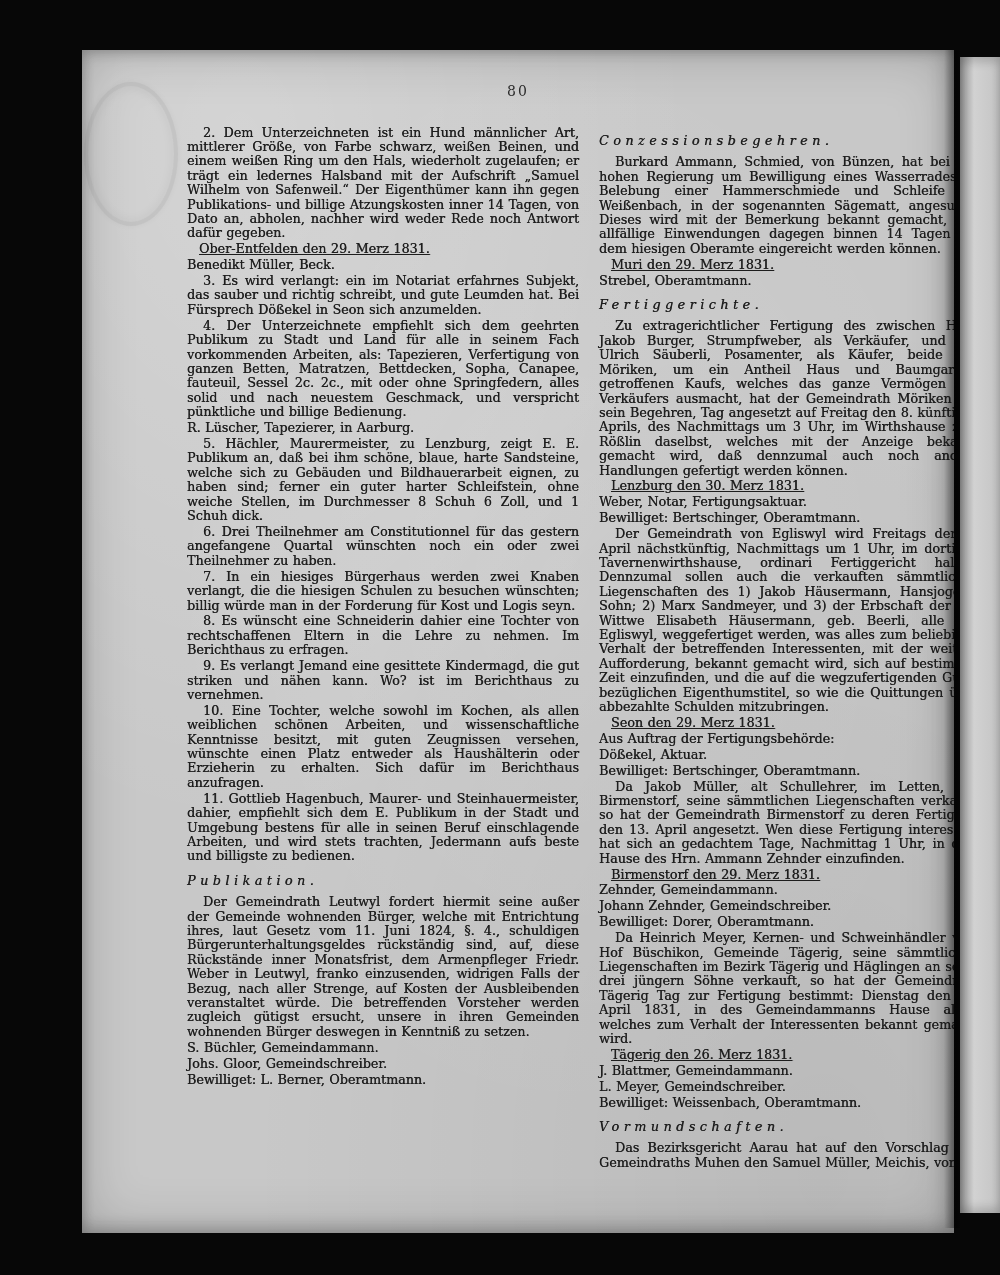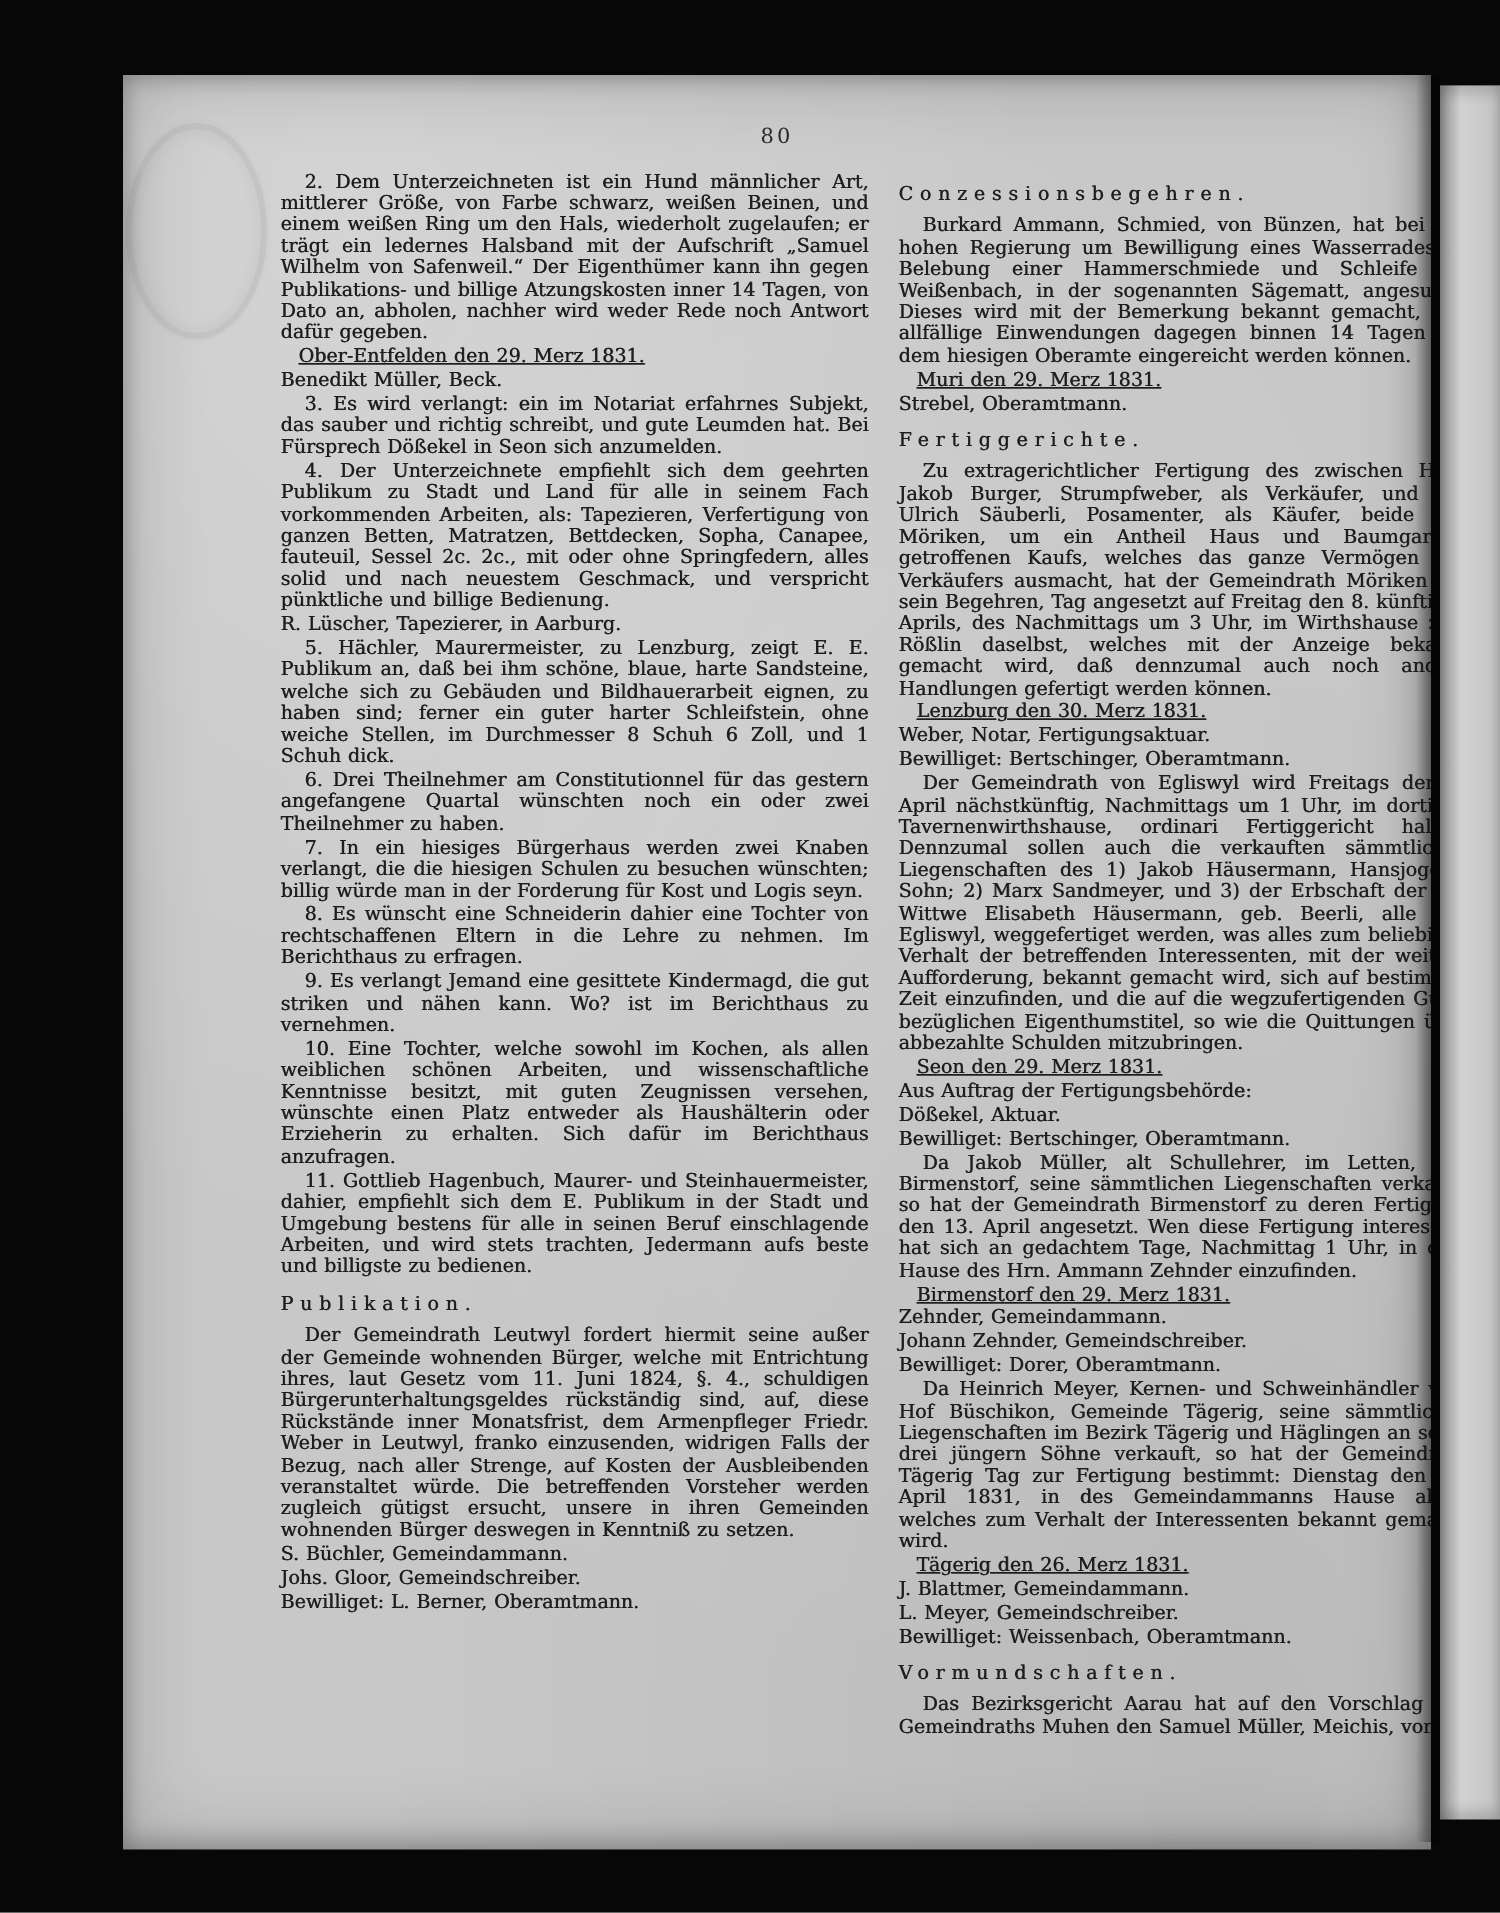--- a/index.html
+++ b/index.html
@@ -26,21 +26,21 @@
     color:#1d1d1d;
   }
   
   .watermark{
     position:absolute;left:2px;top:32px;width:86px;height:136px;
     border-radius:50%;
     border:4px solid rgba(80,80,80,0.10);
     box-shadow:inset 0 0 12px rgba(0,0,0,0.06), 0 0 6px rgba(0,0,0,0.04);
   }
   .pagenum{
-    margin:33px 0 0 0;text-align:center;
+    margin:33px 0 12px 0;text-align:center;
     font-size:14px;letter-spacing:2px;color:#2b2b2b;
   }
   .cols{
     display:flex;gap:20px;
     padding:13px 12px 0 105px;
   }
   .col-left{width:392px;flex:none;}
   .col-right{width:380px;flex:none;}
   .col p{
     margin:0;
@@ -49,20 +49,21 @@
     text-shadow:0.35px 0 0 rgba(25,25,25,0.85);
     word-spacing:0.5px;
   }
   .col p.item{margin:1.5px 0;}
   .para{text-indent:16px;}
   .heading{
     text-align:center;text-indent:0;
     letter-spacing:4.5px;font-size:13.4px;
     margin:10px 0 7px 0 !important;
     white-space:nowrap;
+    font-style:italic;
   }
   .dateline{text-align:left;text-indent:12px;text-decoration:underline;}
   .signature{text-align:right;text-indent:0;}
   .approval{text-align:left;text-indent:0;}
   
   .crease{
     position:absolute;left:944px;top:50px;width:16px;height:1178px;
     background:linear-gradient(90deg, rgba(0,0,0,0) 0%, rgba(0,0,0,0.30) 55%, rgba(0,0,0,0.45) 80%, rgba(0,0,0,0.20) 100%);
   }
   

